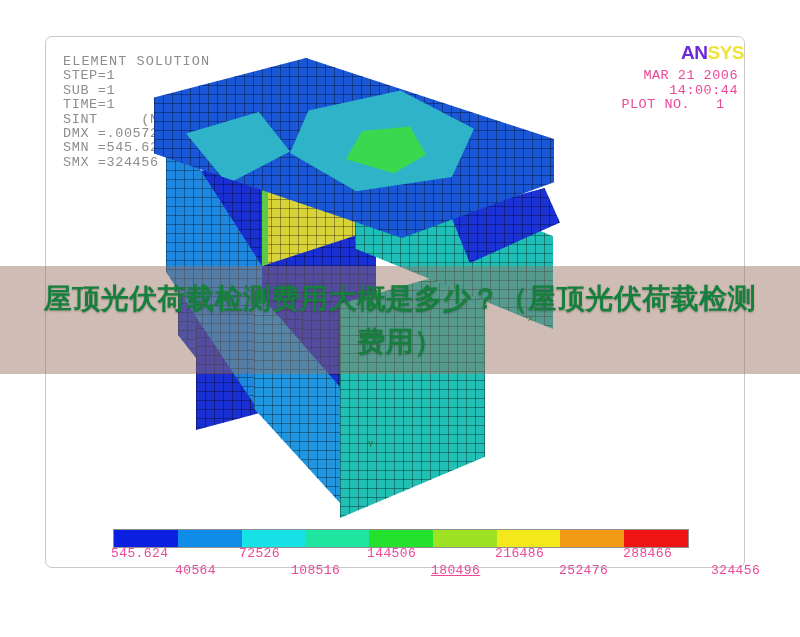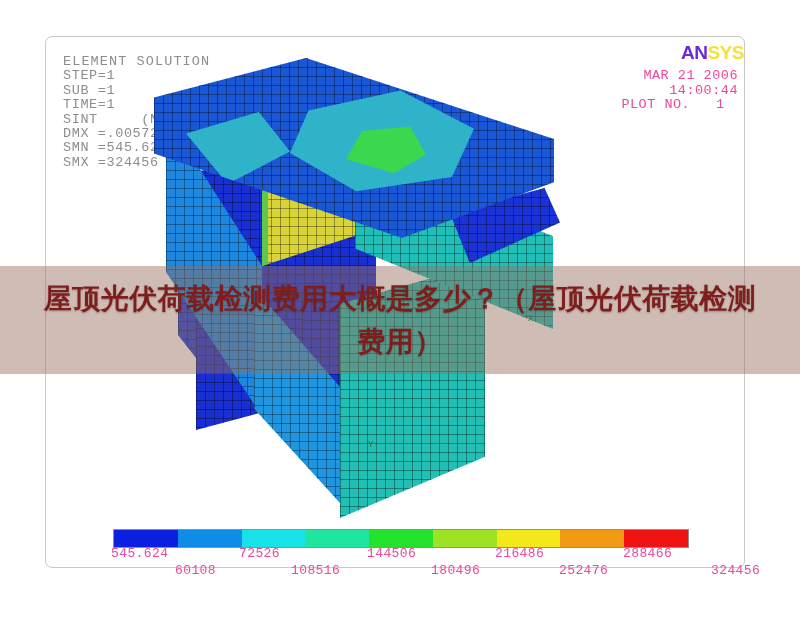--- a/index.html
+++ b/index.html
@@ -258,21 +258,21 @@
     align-items: center;
     justify-content: center;
   }
   #caption-text {
     width: 720px;
     text-align: center;
     font-family: "DejaVu Sans", sans-serif;
     font-weight: bold;
     font-size: 28px;
     line-height: 43px;
-    color: #7f1d1d;
+    color: #15803d;
     letter-spacing: 0.5px;
     text-shadow: 0 1px 2px rgba(60,40,30,0.35);
   }
 </style>
 </head>
 <body>
 
 <div id="plot-frame"></div>
 
 <div id="header-block"><span class="title-line">ELEMENT SOLUTION</span>
@@ -325,25 +325,25 @@
     <div class="band" style="background: rgb(23, 226, 232);"></div>
     <div class="band" style="background: rgb(30, 230, 160);"></div>
     <div class="band" style="background: rgb(34, 226, 46);"></div>
     <div class="band" style="background: rgb(158, 226, 36);"></div>
     <div class="band" style="background: rgb(242, 232, 28);"></div>
     <div class="band" style="background: rgb(242, 154, 20);"></div>
     <div class="band" style="background: rgb(238, 20, 20);"></div>
   </div>
 <div id="legend-labels">
     <div class="lbl row-top" style="left: 11px;">545.624</div>
-    <div class="lbl row-bot" style="left: 75px;">60108</div>
+    <div class="lbl row-bot" style="left: 75px;">40564</div>
     <div class="lbl row-top" style="left: 139px;">72526</div>
     <div class="lbl row-bot" style="left: 191px;">108516</div>
     <div class="lbl row-top" style="left: 267px;">144506</div>
-    <div class="lbl row-bot" style="left: 331px;">180496</div>
+    <div class="lbl row-bot" style="left: 331px; text-decoration: underline;">180496</div>
     <div class="lbl row-top" style="left: 395px;">216486</div>
     <div class="lbl row-bot" style="left: 459px;">252476</div>
     <div class="lbl row-top" style="left: 523px;">288466</div>
     <div class="lbl row-bot" style="left: 587px; margin-left: 24px;">324456</div>
   </div>
 
 <div id="caption-band">
   <div id="caption-text">屋顶光伏荷载检测费用大概是多少？（屋顶光伏荷载检测费用）</div>
 </div>
 

